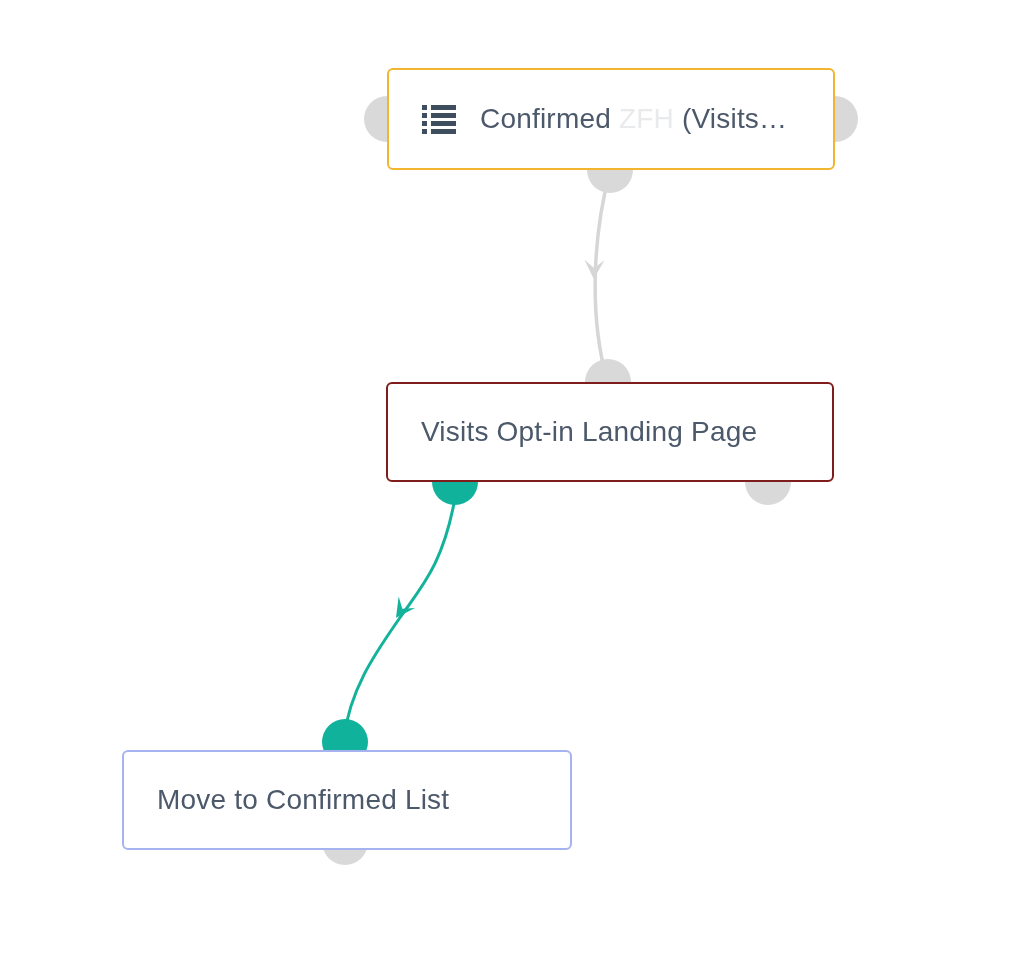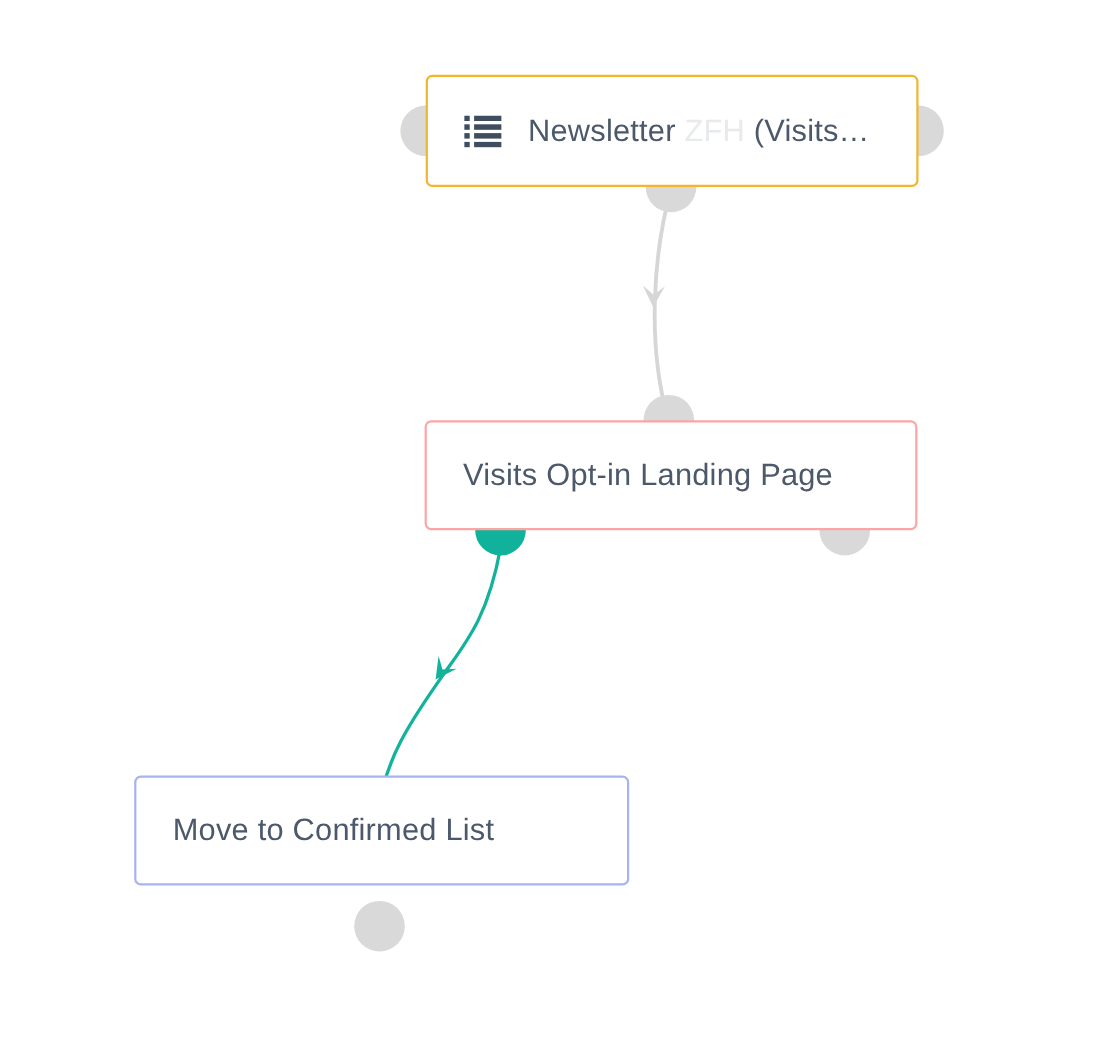--- a/index.html
+++ b/index.html
@@ -40,24 +40,24 @@
   .node .label { display: inline-block; }
   .node .faded { color: #E8EAEC; }
   .node-newsletter {
     left: 387px; top: 68px;
     width: 448px; height: 102px;
     border: 2px solid #F1B52F;
   }
   .node-visits {
     left: 386px; top: 382px;
     width: 448px; height: 100px;
-    border: 2px solid #fca5a5;
+    border: 2px solid #7f1d1d;
   }
   .node-move {
-    left: 122px; top: 705px;
+    left: 122px; top: 750px;
     width: 450px; height: 100px;
     border: 2px solid #A6B3F0;
   }
   .icon-wrap {
     display: inline-flex;
     align-items: center;
     margin-right: 24px;
   }
 </style>
 </head>
@@ -93,21 +93,21 @@
           <rect x="9" y="0" width="25" height="5"></rect>
           <rect x="0" y="8" width="5" height="5"></rect>
           <rect x="9" y="8" width="25" height="5"></rect>
           <rect x="0" y="16" width="5" height="5"></rect>
           <rect x="9" y="16" width="25" height="5"></rect>
           <rect x="0" y="24" width="5" height="5"></rect>
           <rect x="9" y="24" width="25" height="5"></rect>
         </g>
       </svg>
     </span>
-    <span class="label"><span>Newsletter </span><span class="faded">ZFH</span><span> (Visits…</span></span>
+    <span class="label"><span>Confirmed </span><span class="faded">ZFH</span><span> (Visits…</span></span>
   </div>
 
   <div class="node node-visits">
     <span class="label">Visits Opt-in Landing Page</span>
   </div>
 
   <div class="node node-move">
     <span class="label">Move to Confirmed List</span>
   </div>
 

